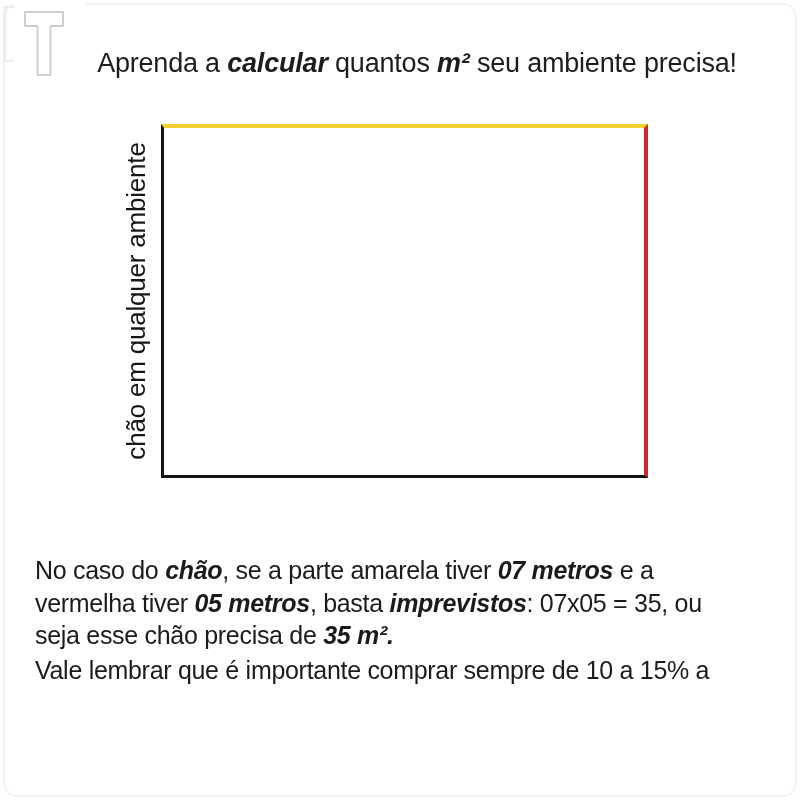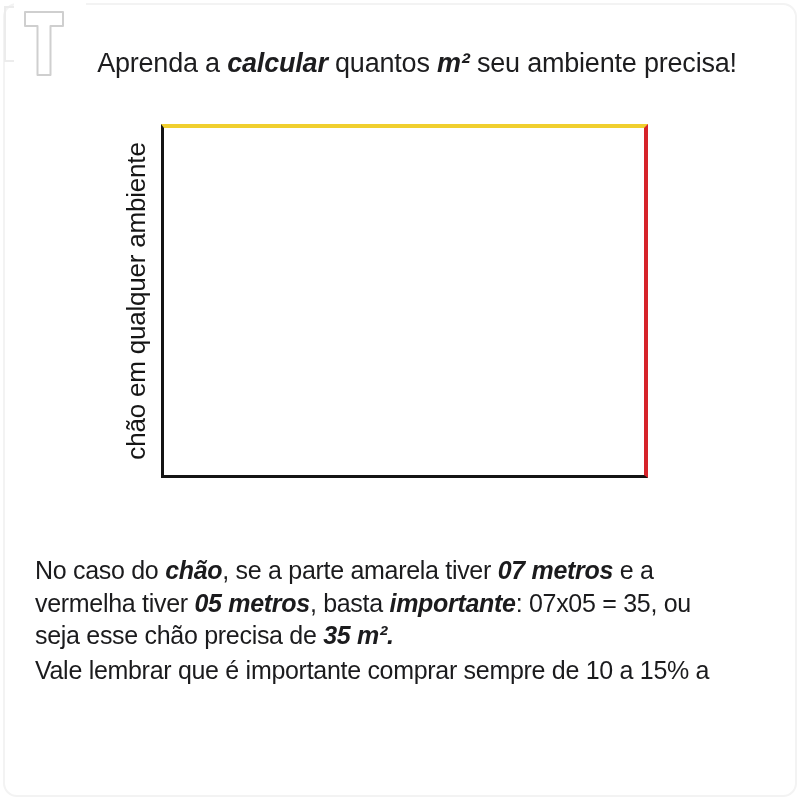--- a/index.html
+++ b/index.html
@@ -72,15 +72,15 @@
 </div>
 
 <div class="title"><span>Aprenda a </span><b>calcular</b><span> quantos </span><b>m²</b><span> seu ambiente precisa!</span></div>
 
 <div class="rect" style="border-color: rgb(240, 207, 46) rgb(214, 35, 42) rgb(20, 20, 20) rgb(20, 20, 20);"></div>
 
 <div class="vlabel-wrap">
   <span>chão em qualquer ambiente</span>
 </div>
 
-<div class="para para1"><span>No caso do </span><b>chão</b><span>, se a parte amarela tiver </span><b>07 metros</b><span> e a</span><br><span>vermelha tiver </span><b>05 metros</b><span>, basta </span><b>importante</b><span>: 07x05 = 35, ou</span><br><span>seja esse chão precisa de </span><b>35 m².</b></div>
+<div class="para para1"><span>No caso do </span><b>chão</b><span>, se a parte amarela tiver </span><b>07 metros</b><span> e a</span><br><span>vermelha tiver </span><b>05 metros</b><span>, basta </span><b>imprevistos</b><span>: 07x05 = 35, ou</span><br><span>seja esse chão precisa de </span><b>35 m².</b></div>
 
 <div class="para para2"><span>Vale lembrar que é importante comprar sempre de 10 a 15% a</span><br><br></div>
 
 </body></html>

